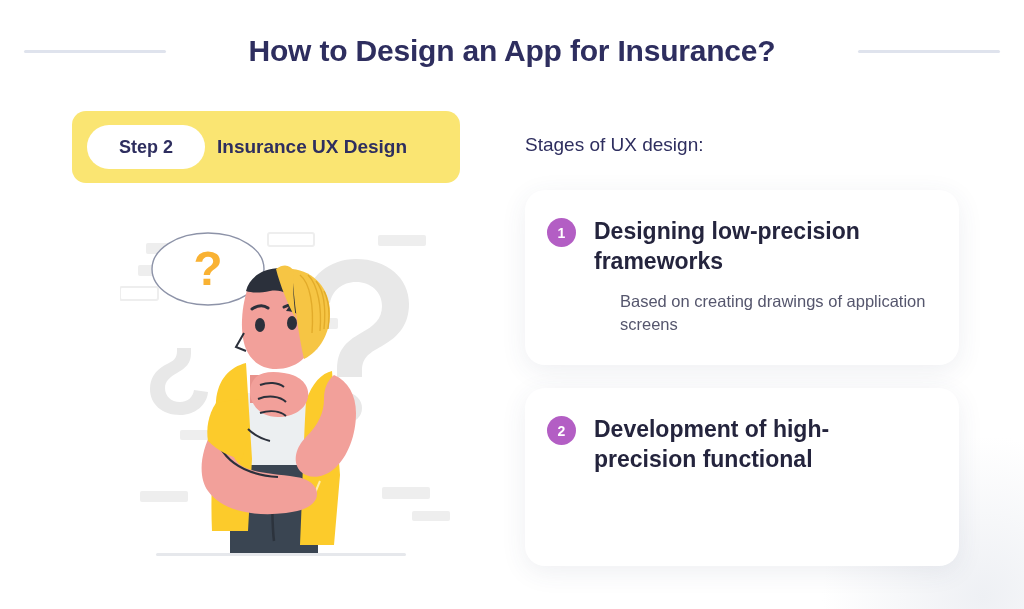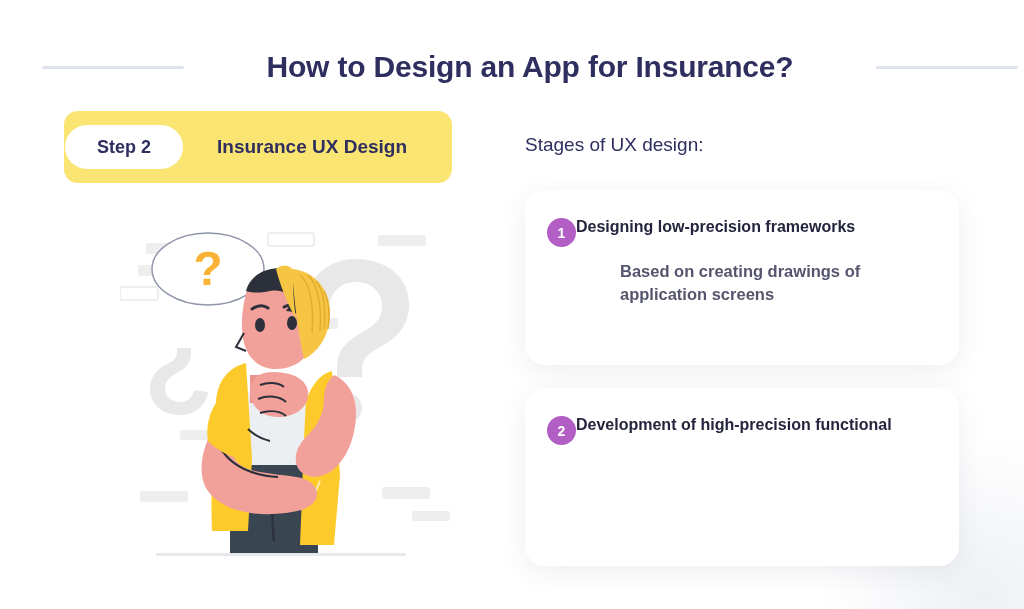--- a/index.html
+++ b/index.html
@@ -10,50 +10,50 @@
     overflow:hidden;
   }
   #page {
     position:relative; width:1024px; height:609px;
     background:
       radial-gradient(circle at 96% 98%, #eef0f4 0%, rgba(238,240,244,0) 14%),
       #ffffff;
   }
 
   
-  #header { position:absolute; left:0; top:44px; width:932px; height:48px;margin-left:18px; }
+  #header { position:absolute; left:0; top:28px; width:932px; height:48px; }
   .rule {
     position:absolute; top:22px; height:3px;
     background:#dfe3ed; border-radius:2px;
   }
   .rule.left  { left:24px;  width:142px; }
   .rule.right { left:858px; width:142px; }
   #page-title {
     position:absolute; left:0; top:0; width:1024px;
     text-align:center;
     font-size:30px; font-weight:bold;
     color:#2e2e5f; letter-spacing:-0.2px;
     line-height:46px;
   }
 
   
   #step-banner {
-    position:absolute; left:64px; top:111px;
+    position:absolute; left:72px; top:111px;
     width:388px; height:72px;
     background:#fae572; border-radius:14px;
-    display:flex; align-items:center; padding-left:1px;
+    display:flex; align-items:center; padding-left:15px;
   }
   #step-pill {
     background:#ffffff; border-radius:24px;
     height:44px; min-width:118px;
     display:flex; align-items:center; justify-content:center;
     font-size:18px; font-weight:bold; color:#2e2e5f;
   }
   #step-subject {
-    margin-left:34px;
+    margin-left:12px;
     font-size:19px; font-weight:bold; color:#2e2e5f;
   }
 
   
   #illustration { position:absolute; left:120px; top:225px; width:330px; height:345px; }
   #illustration svg { display:block; width:330px; height:345px; }
 
   
   #stages-heading {
     position:absolute; left:525px; top:134px;
@@ -70,27 +70,27 @@
   .stage-row { display:flex; align-items:flex-start; }
   .stage-badge {
     flex:0 0 auto;
     width:29px; height:29px; border-radius:50%;
     background:#b35ec4; color:#ffffff;
     font-size:14px; font-weight:bold;
     display:flex; align-items:center; justify-content:center;
     margin-top:2px;
   }
   .stage-title {
-    margin-left:0;
-    font-size:16px; font-weight:bold; color:#24243d;
+    margin-left:18px;
+    font-size:23px; font-weight:bold; color:#24243d;
     line-height:1.32;
   }
   .stage-desc {
     margin-left:73px; margin-top:13px;
-    font-size:16.5px; color:#55566d; line-height:1.42;font-weight:bold;
+    font-size:16.5px; color:#55566d; line-height:1.42;
   }
 </style>
 </head>
 <body>
 
 <div id="page">
 
   <div id="header">
     <div class="rule left"></div>
     <div class="rule right"></div>

